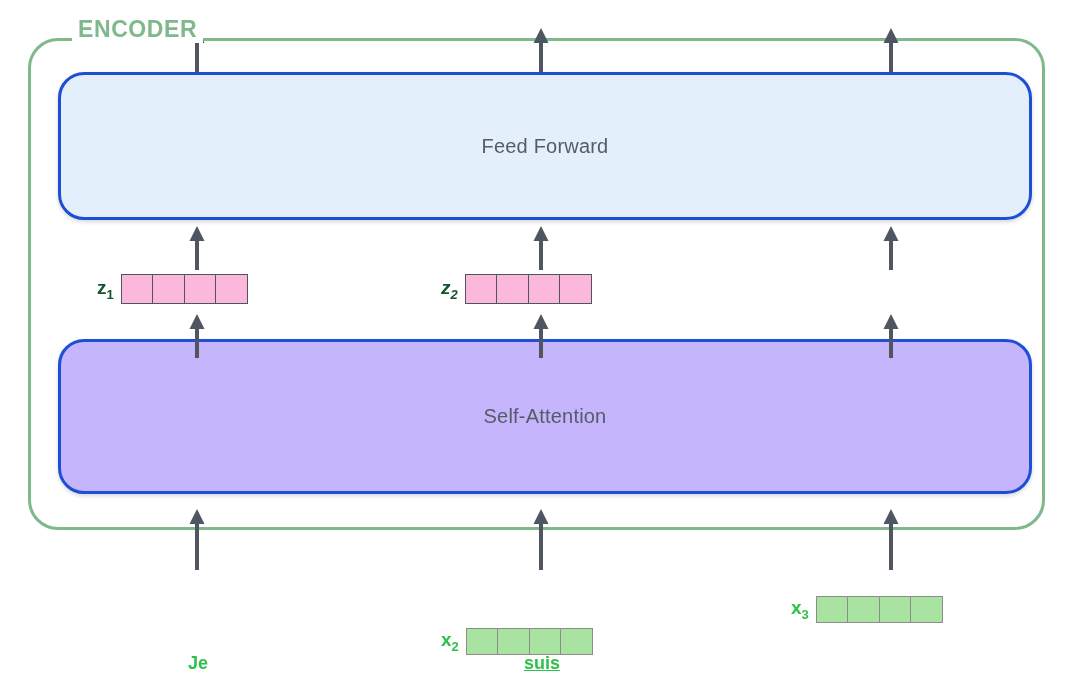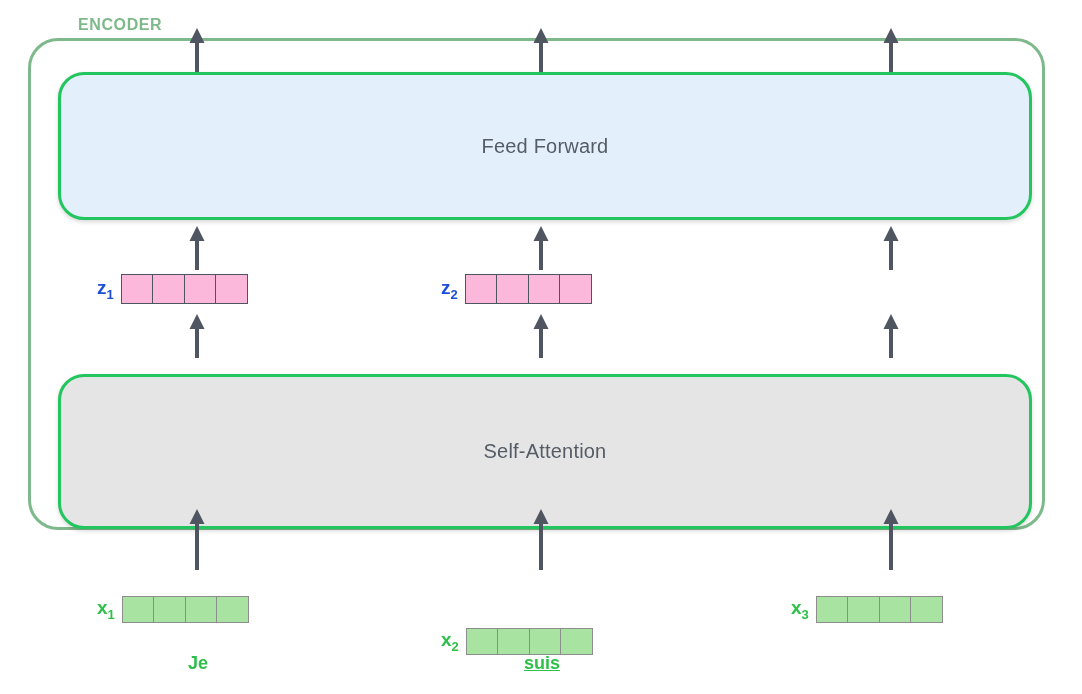--- a/index.html
+++ b/index.html
@@ -27,34 +27,34 @@
     height: 492px;
     border: 3px solid #7fb98b;
     border-radius: 30px;
     box-sizing: border-box;
     background: transparent;
   }
   .encoder-label {
     position: absolute;
     left: 72px;
     top: 16px;
-    font-size: 16px;
+    font-size: 23px;
     font-weight: 600;
     letter-spacing: 0.6px;
     color: #7fb98b;
     background: #ffffff;
     padding: 0 6px;
     z-index: 6;
   }
 
   
   .layer-box {
     position: absolute;
     box-sizing: border-box;
-    border: 3px solid #22c55e;
+    border: 3px solid #1d4ed8;
     border-radius: 26px;
     display: flex;
     align-items: center;
     justify-content: center;
     box-shadow: 0 2px 4px rgba(0,0,0,0.16);
     z-index: 4;
   }
   .layer-box .layer-title {
     font-size: 20px;
     color: #555c66;
@@ -62,24 +62,24 @@
   }
   #feed-forward-box {
     left: 58px;
     top: 72px;
     width: 974px;
     height: 148px;
     background: #e3effb;
   }
   #self-attention-box {
     left: 58px;
-    top: 374px;
+    top: 339px;
     width: 974px;
     height: 155px;
-    background: #e5e5e5;
+    background: #c4b5fd;
   }
 
   
   .arrow {
     position: absolute;
     width: 18px;
     z-index: 5;
   }
   .arrow svg { display: block; overflow: visible; }
 
@@ -102,21 +102,21 @@
     font-weight: bold;
   }
   .cells {
     display: flex;
   }
   .cell {
     box-sizing: border-box;
   }
 
   
-  .z-vec .vec-label { color: #1d4ed8; }
+  .z-vec .vec-label { color: #14532d; }
   .z-vec .cell {
     width: 33px;
     height: 30px;
     background: #fbb8da;
     border: 1.5px solid #4f5560;
     margin-left: -1.5px;
   }
   .z-vec .cell:first-child { margin-left: 0; }
 
   
@@ -193,21 +193,21 @@
 
   <div class="vector-group z-vec" style="left:97px; top:274px;">
     <span class="vec-label"><span>z</span><sub>1</sub></span>
     <span class="cells">
       <span class="cell"></span>
       <span class="cell"></span>
       <span class="cell"></span>
       <span class="cell"></span>
     </span>
   </div>
-  <div class="vector-group z-vec" style="left:441px; top:274px;">
+  <div class="vector-group z-vec" style="left:441px; top:274px;font-style:italic;">
     <span class="vec-label"><span>z</span><sub>2</sub></span>
     <span class="cells">
       <span class="cell"></span>
       <span class="cell"></span>
       <span class="cell"></span>
       <span class="cell"></span>
     </span>
   </div>
 
   <div class="arrow" style="left:188px; top:313px; height:45px;">
@@ -245,29 +245,20 @@
         <path d="M9 1 L16.5 16 L1.5 16 Z" fill="#4f5661"></path>
       </svg>
   </div>
   <div class="arrow" style="left:882px; top:508px; height:62px;">
     <svg width="18" height="62" viewBox="0 0 18 62">
         <path d="M9 62 L9 14" stroke="#4f5661" stroke-width="4" fill="none"></path>
         <path d="M9 1 L16.5 16 L1.5 16 Z" fill="#4f5661"></path>
       </svg>
   </div>
 
-  <div class="vector-group x-vec" style="left:97px; top:596px;">
-    <span class="vec-label"><span>x</span><sub>1</sub></span>
-    <span class="cells">
-      <span class="cell"></span>
-      <span class="cell"></span>
-      <span class="cell"></span>
-      <span class="cell"></span>
-    </span>
-  </div>
   <div class="vector-group x-vec" style="left:441px; top:628px;">
     <span class="vec-label"><span>x</span><sub>2</sub></span>
     <span class="cells">
       <span class="cell"></span>
       <span class="cell"></span>
       <span class="cell"></span>
       <span class="cell"></span>
     </span>
   </div>
   <div class="vector-group x-vec" style="left:791px; top:596px;text-align:right;">

